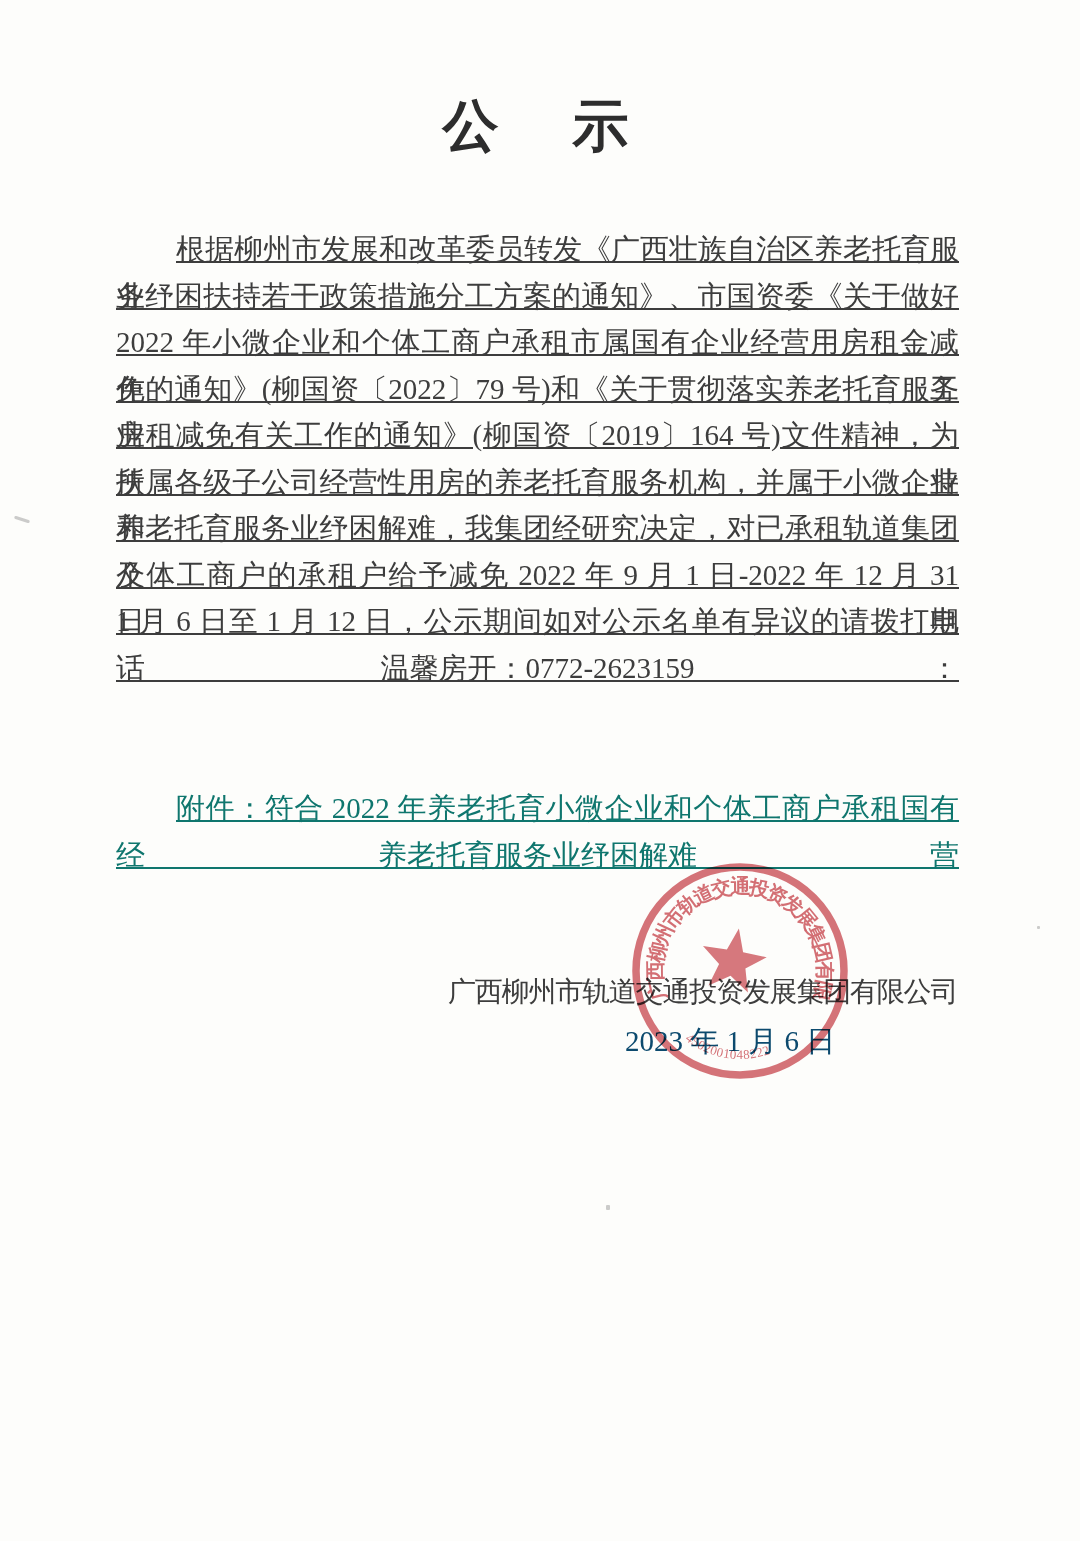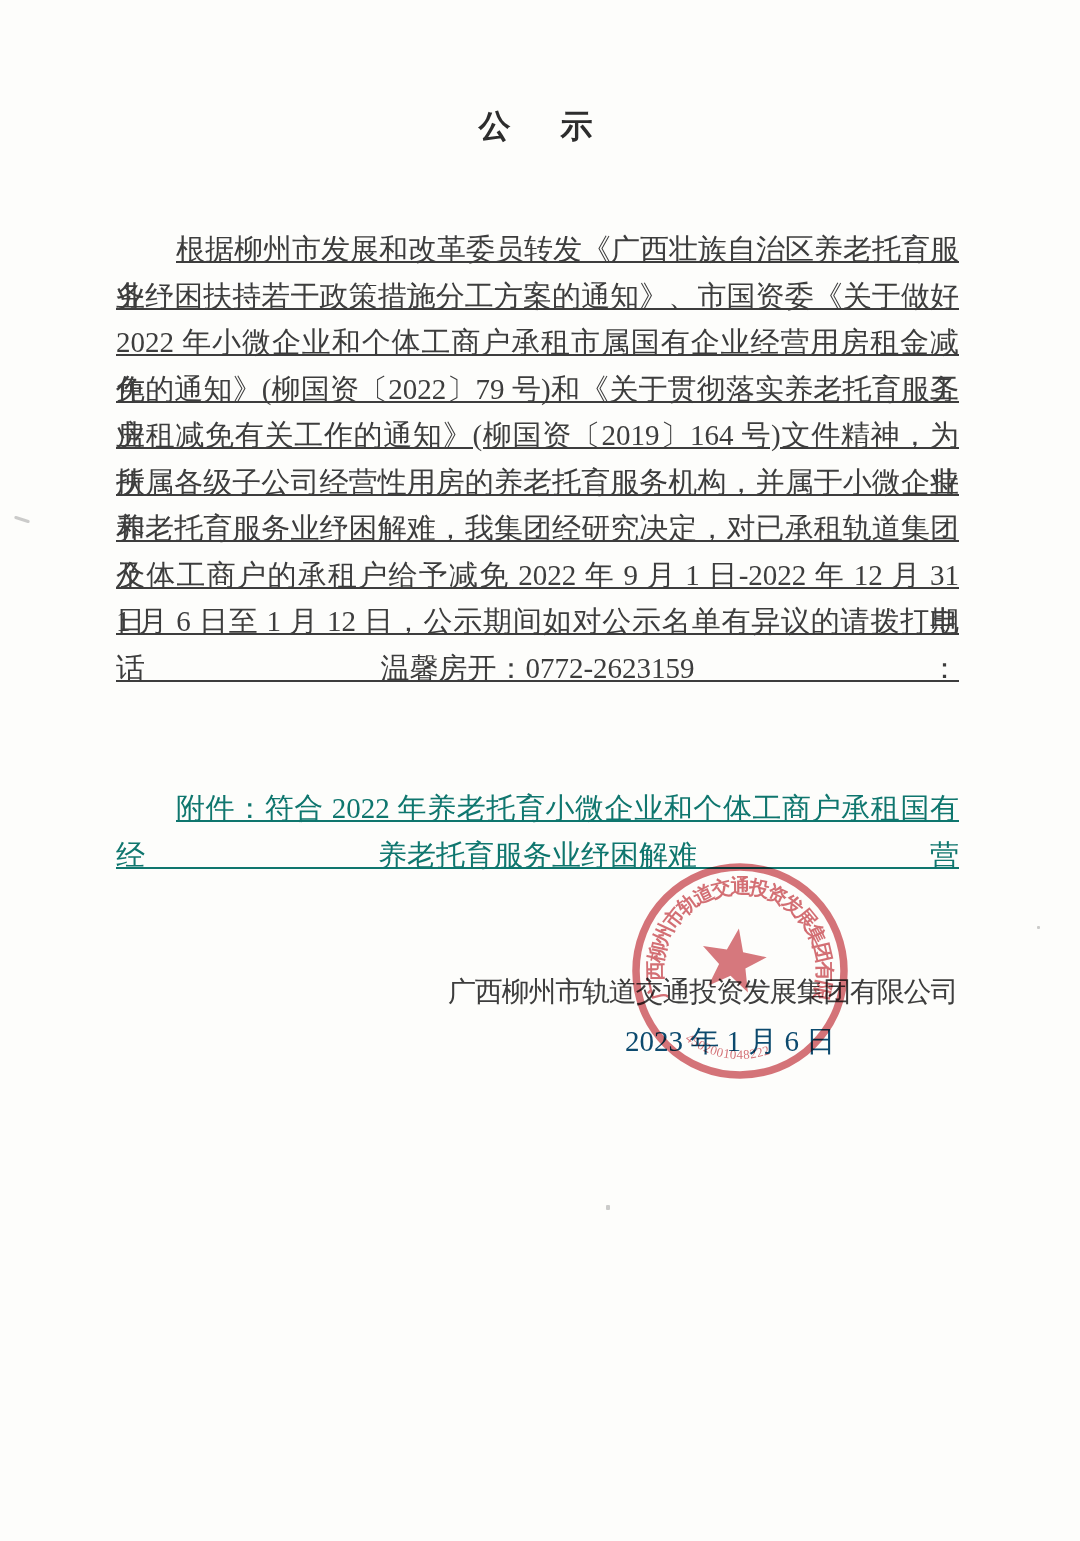--- a/index.html
+++ b/index.html
@@ -12,21 +12,21 @@
     position: relative;
     width: 1080px; height: 1541px;
     background: #fdfdfb;
     overflow: hidden;
     color: #3f3f3f;
   }
   .doc-title {
     position: absolute;
     top: 97px; left: 0; width: 100%;
     text-align: center;
-    font-size: 32px;
+    font-size: 56px;
     font-weight: 600;
     color: #2d2d2d;
     letter-spacing: 9px;
     line-height: 58px;
   }
   .body-block {
     position: absolute;
     left: 116px; top: 226px;
     width: 843px;
     font-size: 29px;

